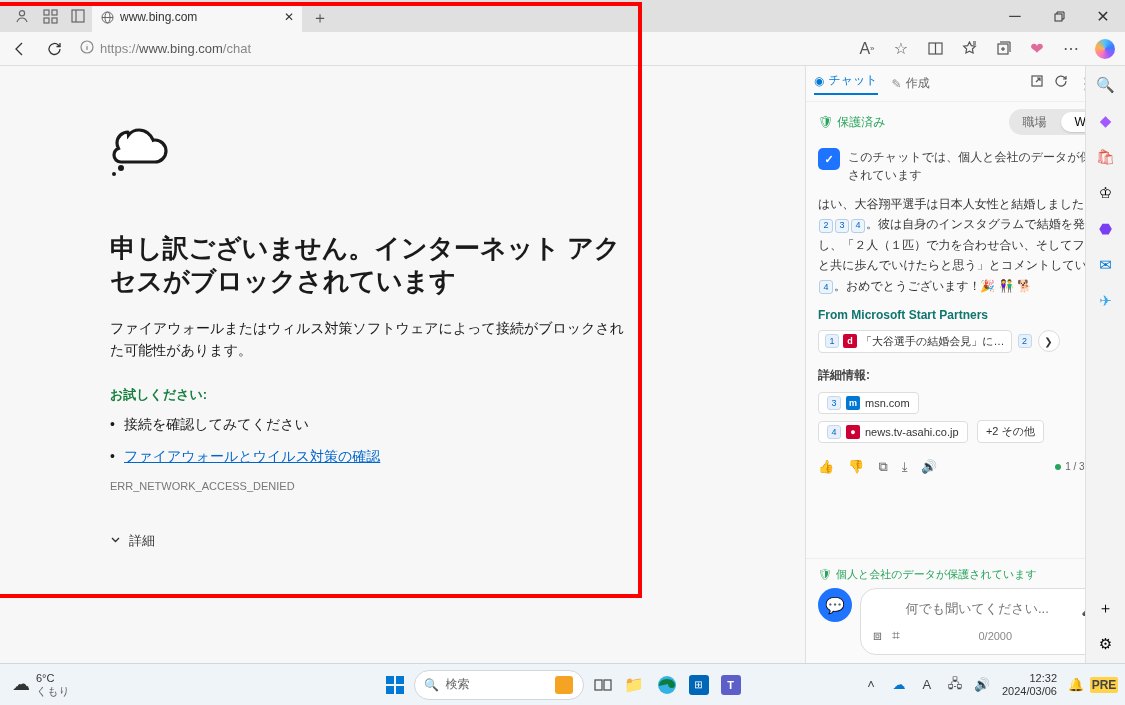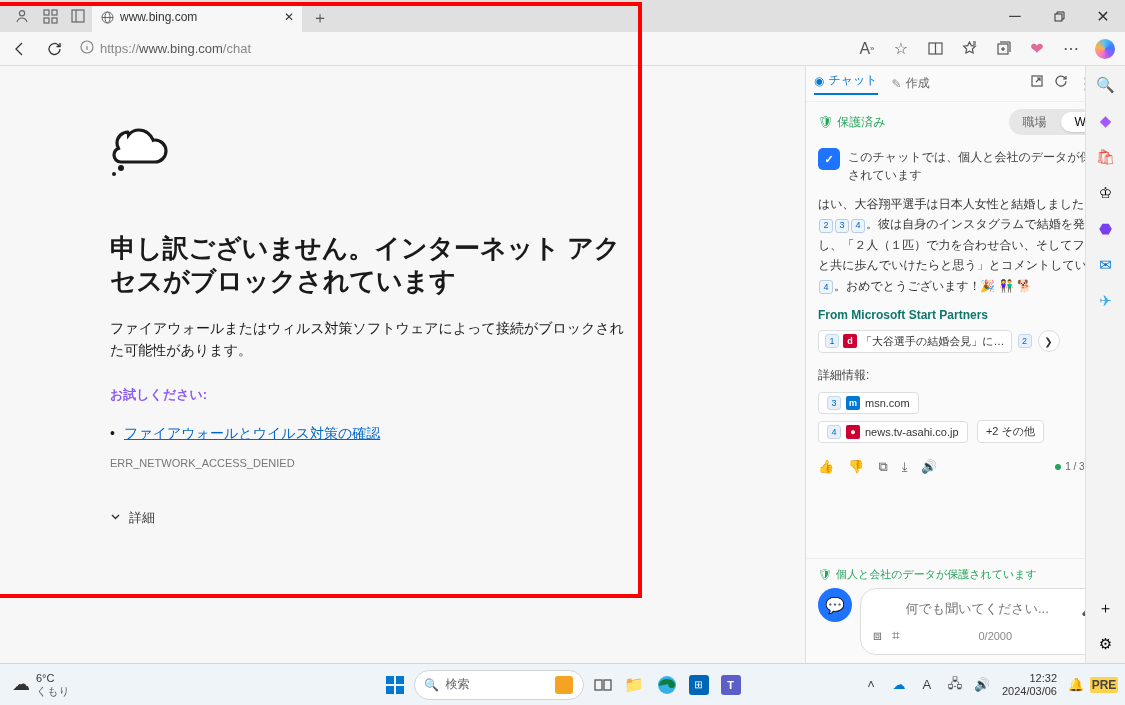--- a/index.html
+++ b/index.html
@@ -25,21 +25,21 @@
 .url-text .host { color: #555; }
 .right-tools { display: flex; gap: 2px; align-items: center;}
 .copilot-icon { width: 20px; height: 20px; border-radius: 50%; background: conic-gradient(#4cc2ff,#3e7aff,#9b59ff,#ff7ab8,#ffb347,#4cc2ff); }
 
 
 .main-area { display: flex; height: calc(100% - 32px - 34px - 42px); }
 .error-page { flex: 1; background: #f7f7f7; padding: 60px 0 0 110px; position: relative; }
 .error-page .cloud { margin-bottom: 50px; }
 .error-title { font-size: 26px; font-weight: 600; color: #1a1a1a; margin-bottom: 20px; max-width: 520px; line-height: 1.25;}
 .error-desc { font-size: 14px; color: #1a1a1a; max-width: 520px; line-height: 1.6; margin-bottom: 24px;}
-.try-label { font-size: 13px; font-weight: 600; color: #8b5cf6; margin-bottom: 21px;}
+.try-label { font-size: 13px; font-weight: 600; color: #15803d; margin-bottom: 12px;}
 .try-list { list-style: none; }
 .try-list li { font-size: 14px; color: #1a1a1a; padding-left: 14px; position: relative; margin-bottom: 14px;}
 .try-list li::before { content: "•"; position: absolute; left: 0; color: #1a1a1a;}
 .try-list a { color: #0066cc; text-decoration: underline; }
 .err-code { font-size: 11px; color: #777; margin-top: 10px; }
 .details-toggle { margin-top: 40px; font-size: 13px; color: #333; display: flex; align-items: center; gap: 8px;}
 .red-box { position: absolute; border: 4px solid #ff0000; pointer-events: none; }
 
 
 .sidepanel { width: 320px; background: #fafafa; border-left: 1px solid #e0e0e0; display: flex; flex-direction: column; position: relative;}
@@ -58,21 +58,21 @@
 .shield-ico { width: 22px; height: 22px; border-radius: 5px; background: #1e73ff; display: flex; align-items: center; justify-content: center; position: relative; flex-shrink: 0;}
 .shield-ico::after{ content:"✓"; color:#fff; font-size:11px; font-weight:bold;}
 .resp-text { font-size: 12px; line-height: 1.7; }
 .cite { display: inline-flex; align-items: center; justify-content: center; width: 14px; height: 14px; border: 1px solid #b5cde8; background: #ecf4fc; color: #0066cc; font-size: 9px; border-radius: 3px; margin: 0 1px;}
 .partners-hdr { font-size: 12px; font-weight: 600; color: #0f766e; margin: 12px 0 8px; }
 .news-row { display: flex; gap: 6px; align-items: center; }
 .news-chip { display: flex; align-items: center; gap: 4px; border: 1px solid #ddd; border-radius: 4px; padding: 3px 6px; font-size: 11px; background: #fff;}
 .chip-num { display:inline-flex; width:14px; height:14px; background:#e8f1fb; color:#0066cc; font-size:9px; align-items:center; justify-content:center; border-radius:3px; border:1px solid #c2d8ee;}
 .news-chip .src-ico { width:14px; height:14px; background:#cc0033; color:#fff; font-size:9px; display:flex; align-items:center; justify-content:center; border-radius:2px; font-weight:bold;}
 .next-btn { width: 22px; height: 22px; border:1px solid #ddd; border-radius:50%; display:flex; align-items:center; justify-content:center; background:#fff; font-size:10px;}
-.detail-hdr { font-size: 12px; color: #444; margin: 14px 0 8px;}
+.detail-hdr { font-size: 12px; color: #444; margin: 14px 0 8px; font-weight: bold;}
 .detail-chip { display: inline-flex; align-items: center; gap: 5px; border: 1px solid #ddd; border-radius: 4px; padding: 3px 8px; font-size: 11px; background: #fff; margin-right:6px; margin-bottom:6px;}
 .detail-chip .src-box{ width:14px; height:14px; display:flex; align-items:center; justify-content:center; font-size:9px; font-weight:bold; color:#fff; border-radius:2px;}
 .action-row { display: flex; gap: 14px; align-items: center; color: #666; margin-top: 10px; font-size: 13px;}
 .action-row .spacer{ flex:1;}
 .count-badge { font-size: 10px; color: #666; display:flex; align-items:center; gap:4px;}
 .count-badge::before{ content:""; width:6px; height:6px; background:#26a45b; border-radius:50%;}
 
 .sp-footer { padding: 8px 12px; border-top: 1px solid #eee; }
 .protect-line { font-size: 11px; color: #26a45b; display:flex; align-items:center; gap:4px; margin-bottom:6px;}
 .sp-input-wrap { display: flex; gap: 8px; align-items: flex-start; }
@@ -210,20 +210,21 @@
       <svg width="62" height="52" viewBox="0 0 62 52" fill="none" stroke="#1a1a1a" stroke-width="3.2">
         <path d="M18 6c-6 0-11 5-11 11 0 2 .5 3.8 1.4 5.4C6 23.4 4 26 4 29c0 4 3 7 7 7h34c6 0 11-5 11-11s-5-11-11-11c-.6 0-1.2 0-1.8.2C41 8.6 35.6 4 29 4c-4.3 0-8.1 2-10.5 5.1C18.3 6 18 6 18 6z" fill="#fff"></path>
         <circle cx="11" cy="42" r="3" fill="#1a1a1a" stroke="none"></circle>
         <circle cx="4" cy="48" r="2" fill="#1a1a1a" stroke="none"></circle>
       </svg>
     </div>
     <h1 class="error-title">申し訳ございません。インターネット アクセスがブロックされています</h1>
     <p class="error-desc">ファイアウォールまたはウィルス対策ソフトウェアによって接続がブロックされた可能性があります。</p>
     <div class="try-label">お試しください:</div>
     <ul class="try-list">
+      <li>接続を確認してみてください</li>
       <li><a href="#">ファイアウォールとウイルス対策の確認</a></li>
     </ul>
     <div class="err-code">ERR_NETWORK_ACCESS_DENIED</div>
     <div class="details-toggle">
       <span><svg width="11" height="11" viewBox="0 0 11 11" fill="none" stroke="#333" stroke-width="1.4">
             <path d="M2 4l3.5 3.5L9 4"></path>
           </svg></span>
       <span>詳細</span>
     </div>
     <div class="red-box" style="top:-64px; left:-36px; width:678px; height:596px;"></div>

